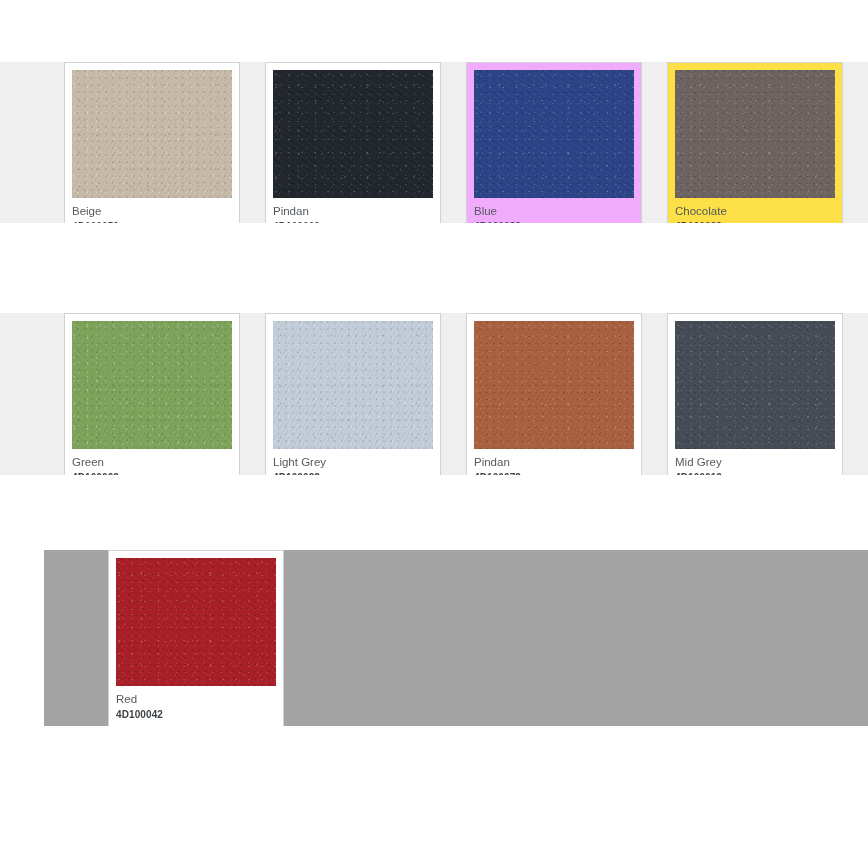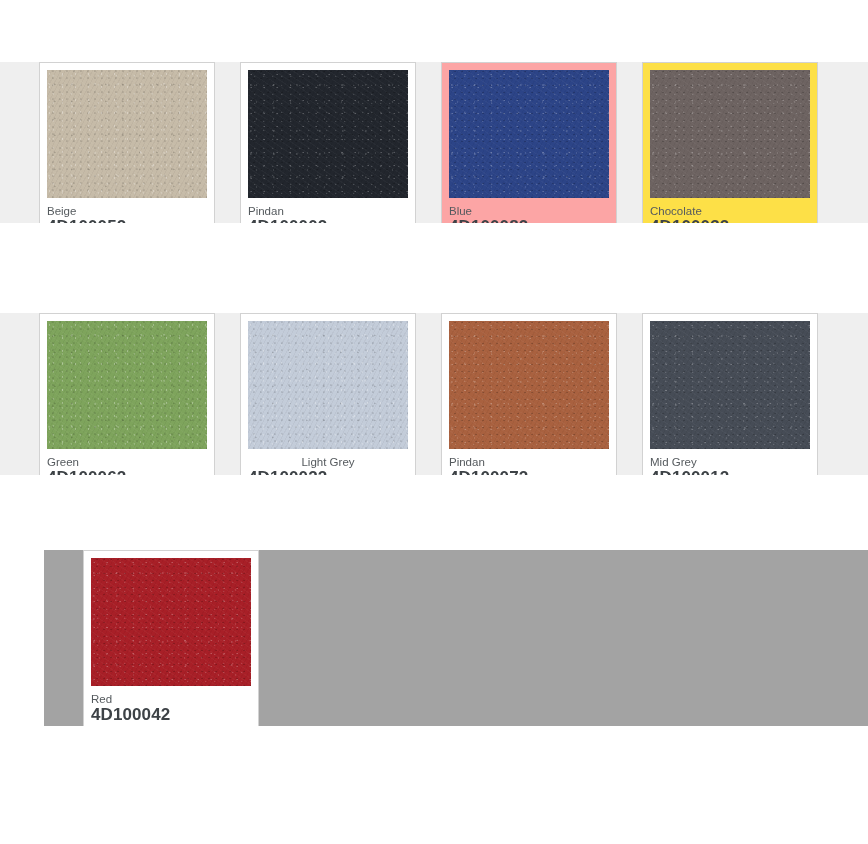--- a/index.html
+++ b/index.html
@@ -31,21 +31,21 @@
     background: #efefef;
     overflow: hidden;
   }
   .row-band.band-1 { top: 62px;  height: 161px; }
   .row-band.band-2 { top: 313px; height: 162px; }
   .row-band.band-3 { top: 550px; height: 176px; }
 
   
   .card-row {
     position: absolute;
-    left: 39px;
+    left: 64px;
     top: 0;
     width: 800px;
     display: flex;
     gap: 25px;
   }
   
   .band-1 .card-row { top: 0px; }
   .band-2 .card-row { top: 0px; }
   .band-3 .card-row { top: 0px; }
 
@@ -106,21 +106,21 @@
     padding: 6px 0 8px 0;
   }
   .swatch-name {
     font-size: 11.5px;
     line-height: 15px;
     color: #555a5e;
     font-weight: 400;
     white-space: nowrap;
   }
   .swatch-code {
-    font-size: 17px;
+    font-size: 10px;
     line-height: 15px;
     color: #3d4246;
     font-weight: 700;
     letter-spacing: 0.1px;
     white-space: nowrap;
   }
 </style>
 </head>
 <body>
 
@@ -144,21 +144,21 @@
         <div class="swatch-image" style="background-color: rgb(34, 38, 45);">
           <div class="speckle speckle-dark"></div>
           <div class="fibre"></div>
         </div>
         <div class="swatch-meta">
           <div class="swatch-name" style="color: rgb(85, 90, 94);">Pindan</div>
           <div class="swatch-code" style="color: rgb(61, 66, 70);">4D100002</div>
         </div>
       </div>
 
-      <div class="swatch-card" style="background: #fca5a5; border-color: rgb(210, 210, 210);">
+      <div class="swatch-card" style="background: #f0abfc; border-color: rgb(210, 210, 210);">
         <div class="swatch-image" style="background-color: rgb(44, 68, 135);">
           <div class="speckle speckle-dark"></div>
           <div class="fibre"></div>
         </div>
         <div class="swatch-meta">
           <div class="swatch-name" style="color: rgb(85, 90, 94);">Blue</div>
           <div class="swatch-code" style="color: rgb(61, 66, 70);">4D100082</div>
         </div>
       </div>
 
@@ -189,21 +189,21 @@
           <div class="swatch-code" style="color: rgb(61, 66, 70);">4D100062</div>
         </div>
       </div>
 
       <div class="swatch-card" style="background: rgb(255, 255, 255); border-color: rgb(210, 210, 210);">
         <div class="swatch-image" style="background-color: rgb(195, 204, 217);">
           <div class="speckle speckle-light"></div>
           <div class="fibre"></div>
         </div>
         <div class="swatch-meta">
-          <div class="swatch-name" style="color: rgb(85, 90, 94); text-align: center;">Light Grey</div>
+          <div class="swatch-name" style="color: rgb(85, 90, 94);">Light Grey</div>
           <div class="swatch-code" style="color: rgb(61, 66, 70);">4D100022</div>
         </div>
       </div>
 
       <div class="swatch-card" style="background: rgb(255, 255, 255); border-color: rgb(210, 210, 210);">
         <div class="swatch-image" style="background-color: rgb(169, 97, 63);">
           <div class="speckle speckle-dark"></div>
           <div class="fibre"></div>
         </div>
         <div class="swatch-meta">

